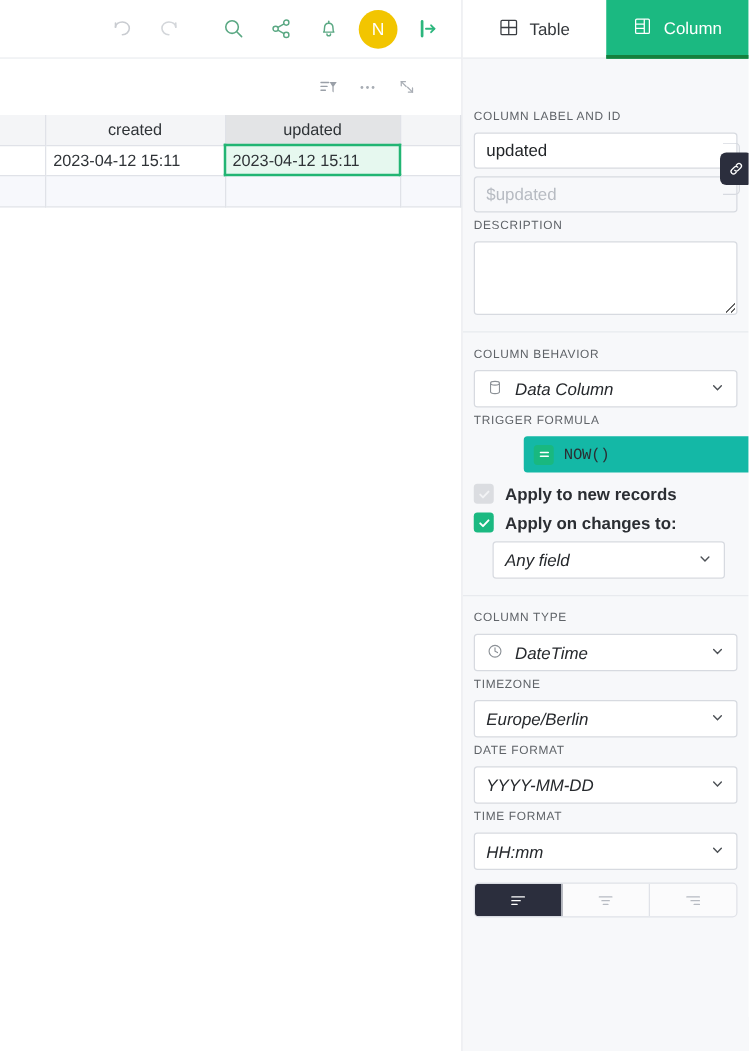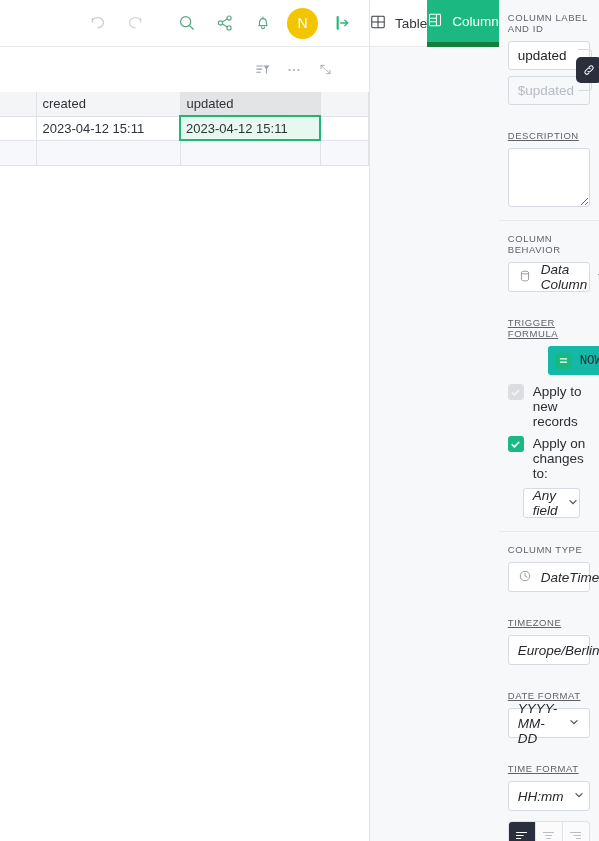--- a/index.html
+++ b/index.html
@@ -66,21 +66,21 @@
     font-size: 13px;
     font-weight: 400;
     color: #2f3337;
     height: 24px;
     padding: 0 6px;
     white-space: nowrap;
     overflow: hidden;
   }
   th.col-head {
     background: #f4f5f7;
-    text-align: left;
+    text-align: center;
     font-weight: 400;
     color: #33373b;
     font-size: 13px;
     height: 24px;
   }
   th.col-head.active { background: #e3e4e6; }
   td.cell { background: #ffffff; }
   td.cell.sel {
     background: #e6f8ef;
     border: 2px solid #22b573;
@@ -89,51 +89,52 @@
   tr.blank td, tr.blank th { background: #f7f8fc; height: 25px; }
   .c-narrow { width: 36px; }
   .c-created { width: 144px; }
   .c-updated { width: 140px; }
   .c-tail { width: 48px; }
 
   
   .right-pane {
     width: 229px; height: 841px;
     background: #f7f8fa;
-    display: flex; flex-direction: row;
+    display: flex; flex-direction: column;
     overflow: hidden;
+    gap: 29px;
   }
   .tabs { display: flex; height: 47px; min-height: 47px; background:#ffffff; }
   .tab {
     flex: 1;
     display: flex; align-items: center; justify-content: center;
     gap: 9px;
     font-size: 13.5px;
     color: #33373b;
     cursor: pointer;
     border-bottom: 1px solid #e8eaee;
   }
   .tab.active {
     background: #1bb981;
     color: #ffffff;
-    border-bottom: 5px solid #15803d;
+    border-bottom: 3px solid #15803d;
   }
 
   .panel-body { flex: 1; overflow: hidden; padding: 0; }
   .section { padding: 12px 9px 13px 9px; border-bottom: 1px solid #e8eaee; }
   .section.nb { border-bottom: none; }
   .lbl {
     font-size: 9.5px;
     letter-spacing: 0.55px;
     color: #5f6368;
     text-transform: uppercase;
     margin-bottom: 7px;
     font-family: "Liberation Sans", sans-serif;
   }
-  .lbl.mt { margin-top: 25px; text-decoration: underline; }
+  .lbl.mt { margin-top: 5px; }
 
   .id-row { display: flex; align-items: center; position: relative; }
   .id-fields { flex: 1; }
   .txtin {
     width: 100%;
     height: 29px;
     border: 1px solid #d7dae0;
     border-radius: 3px;
     background: #ffffff;
     font-size: 13.5px;
@@ -215,21 +216,21 @@
     color: #2b2e33;
     letter-spacing: -0.2px;
   }
   .fx-ico {
     width: 16px; height: 16px; border-radius: 3px;
     background: #19b87f;
     display: flex; align-items: center; justify-content: center;
     flex: none;
   }
 
-  .chk-row { display: flex; gap: 9px; margin-bottom: 7px; cursor: pointer; }
+  .chk-row { display: flex; align-items: center; gap: 9px; margin-bottom: 7px; cursor: pointer; font-weight: bold; }
   .chk {
     width: 16px; height: 16px; border-radius: 3px;
     display: flex; align-items: center; justify-content: center;
     flex: none;
   }
   .chk.on { background: #1bb981; }
   .chk.off { background: #dbdde1; }
   .chk-lbl { font-size: 13.5px; color: #2b2e33; }
 
   .align-bar {

